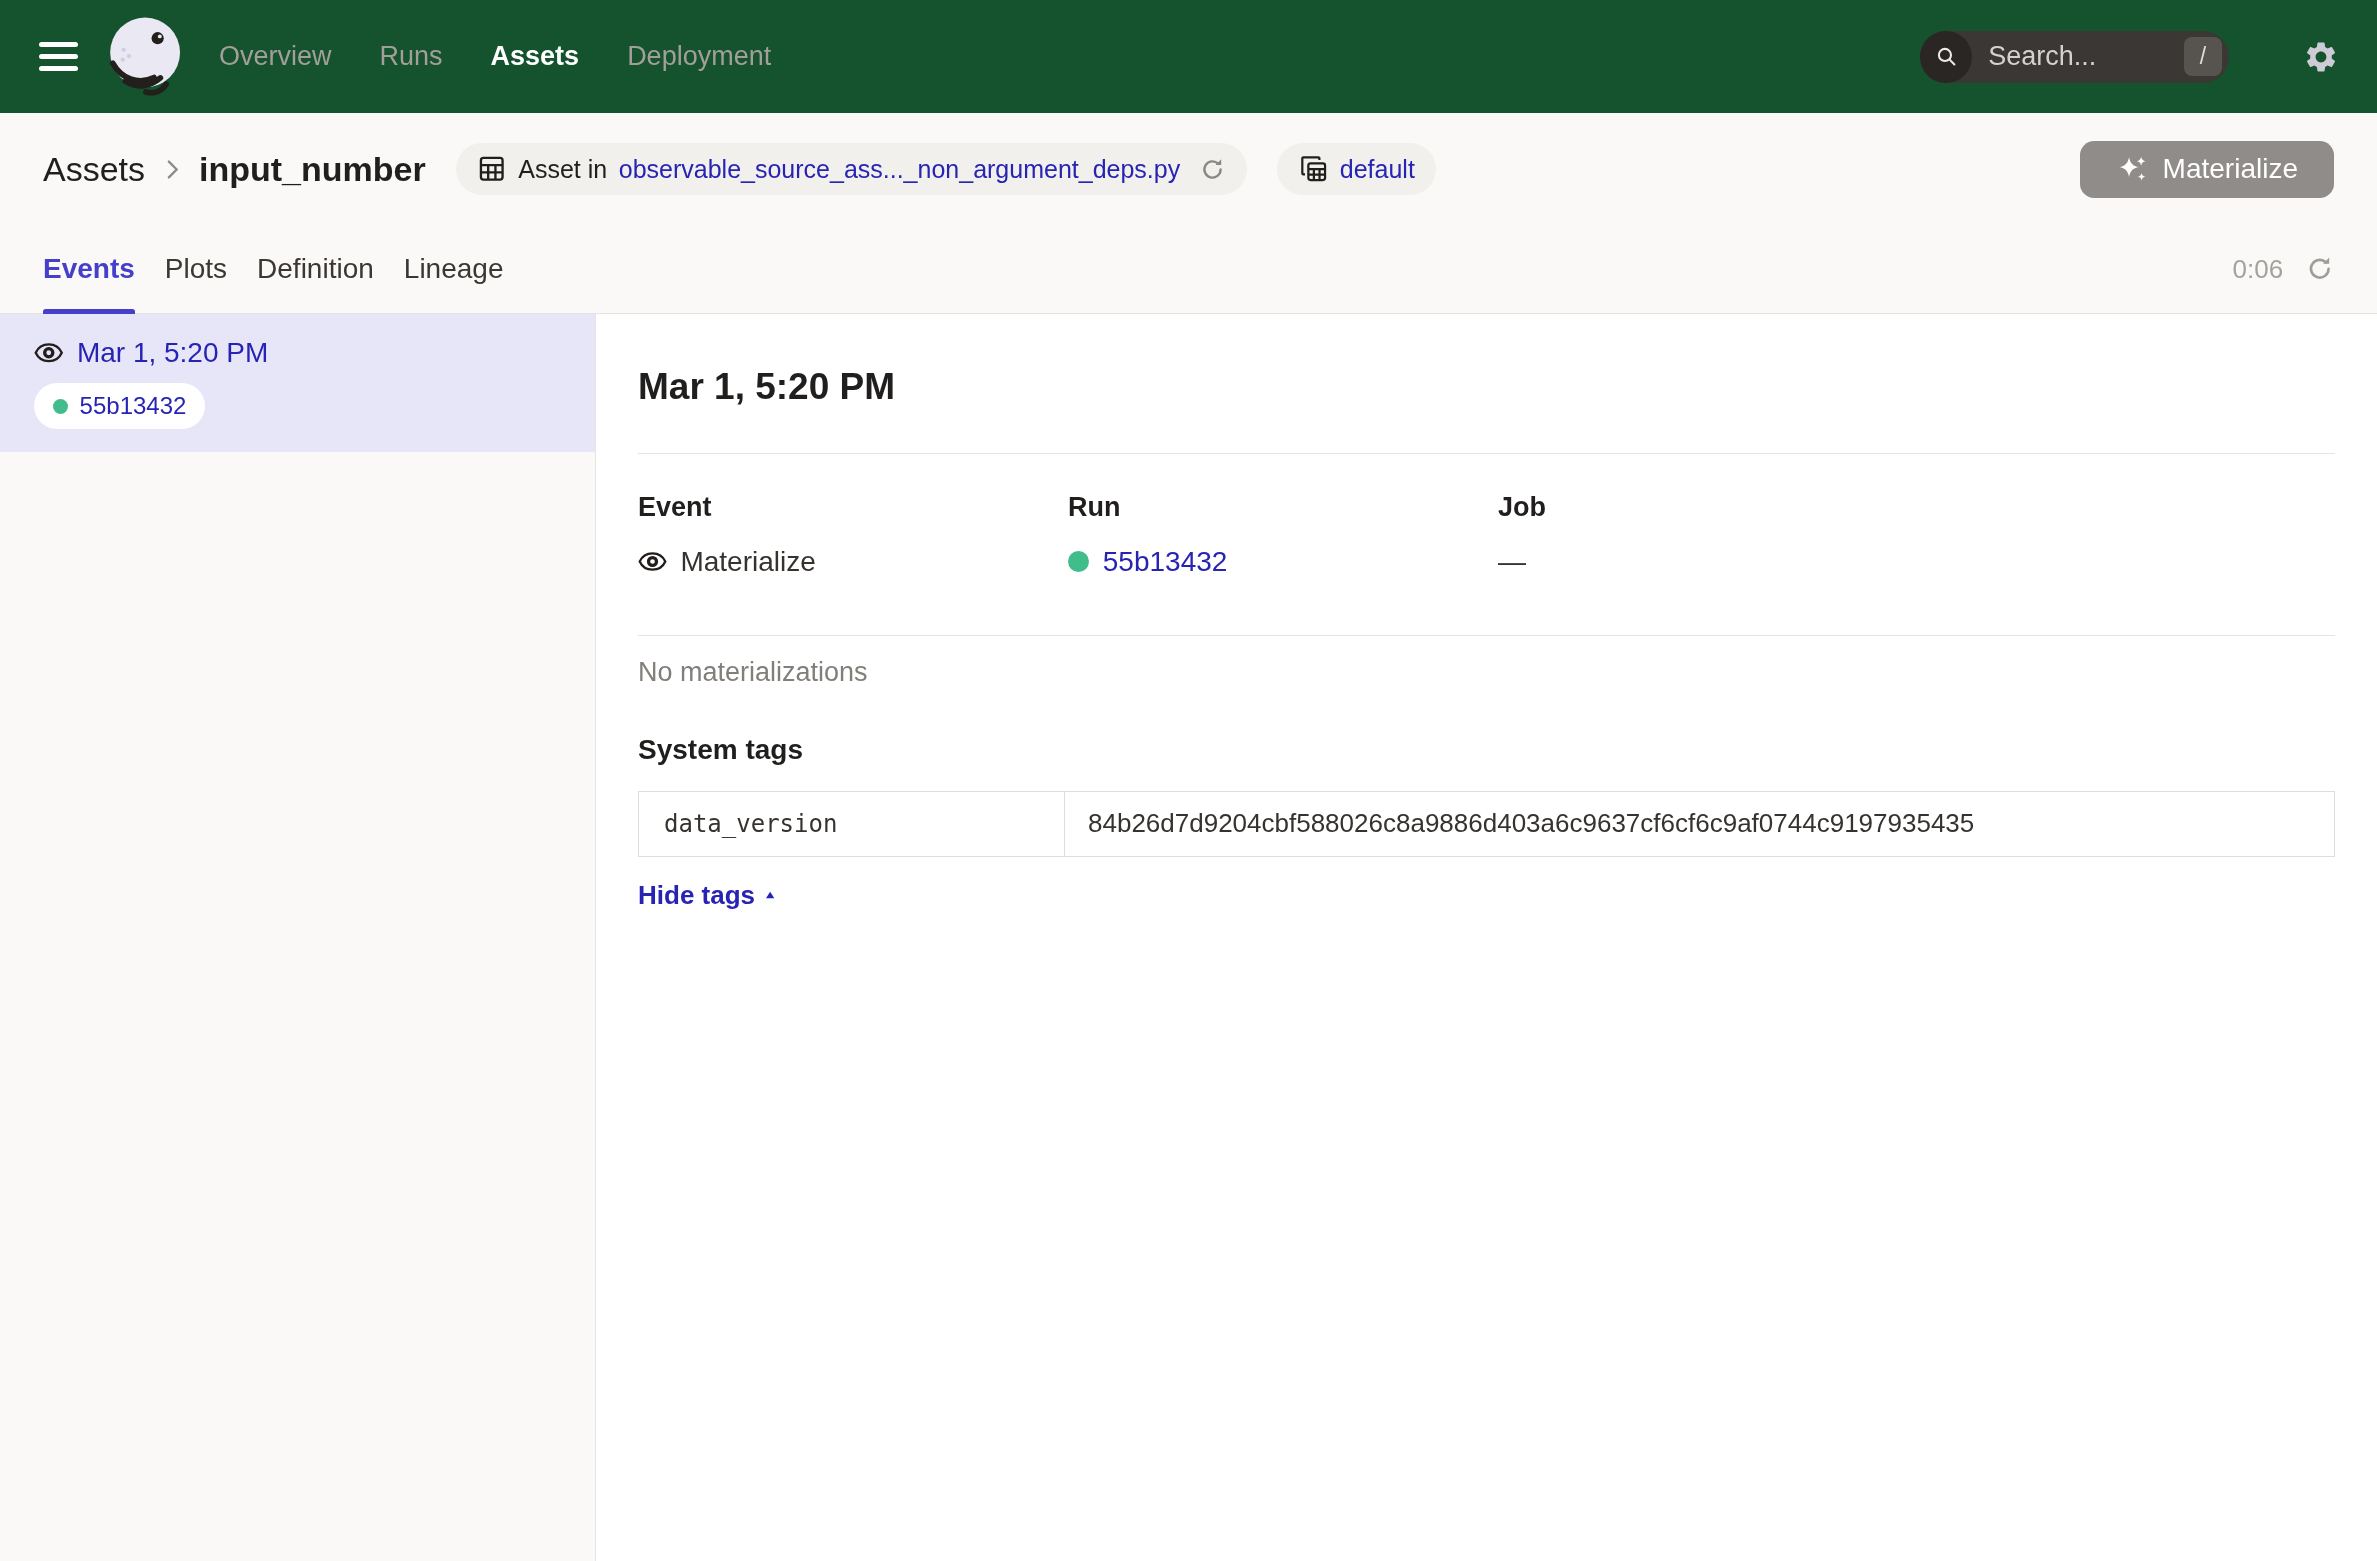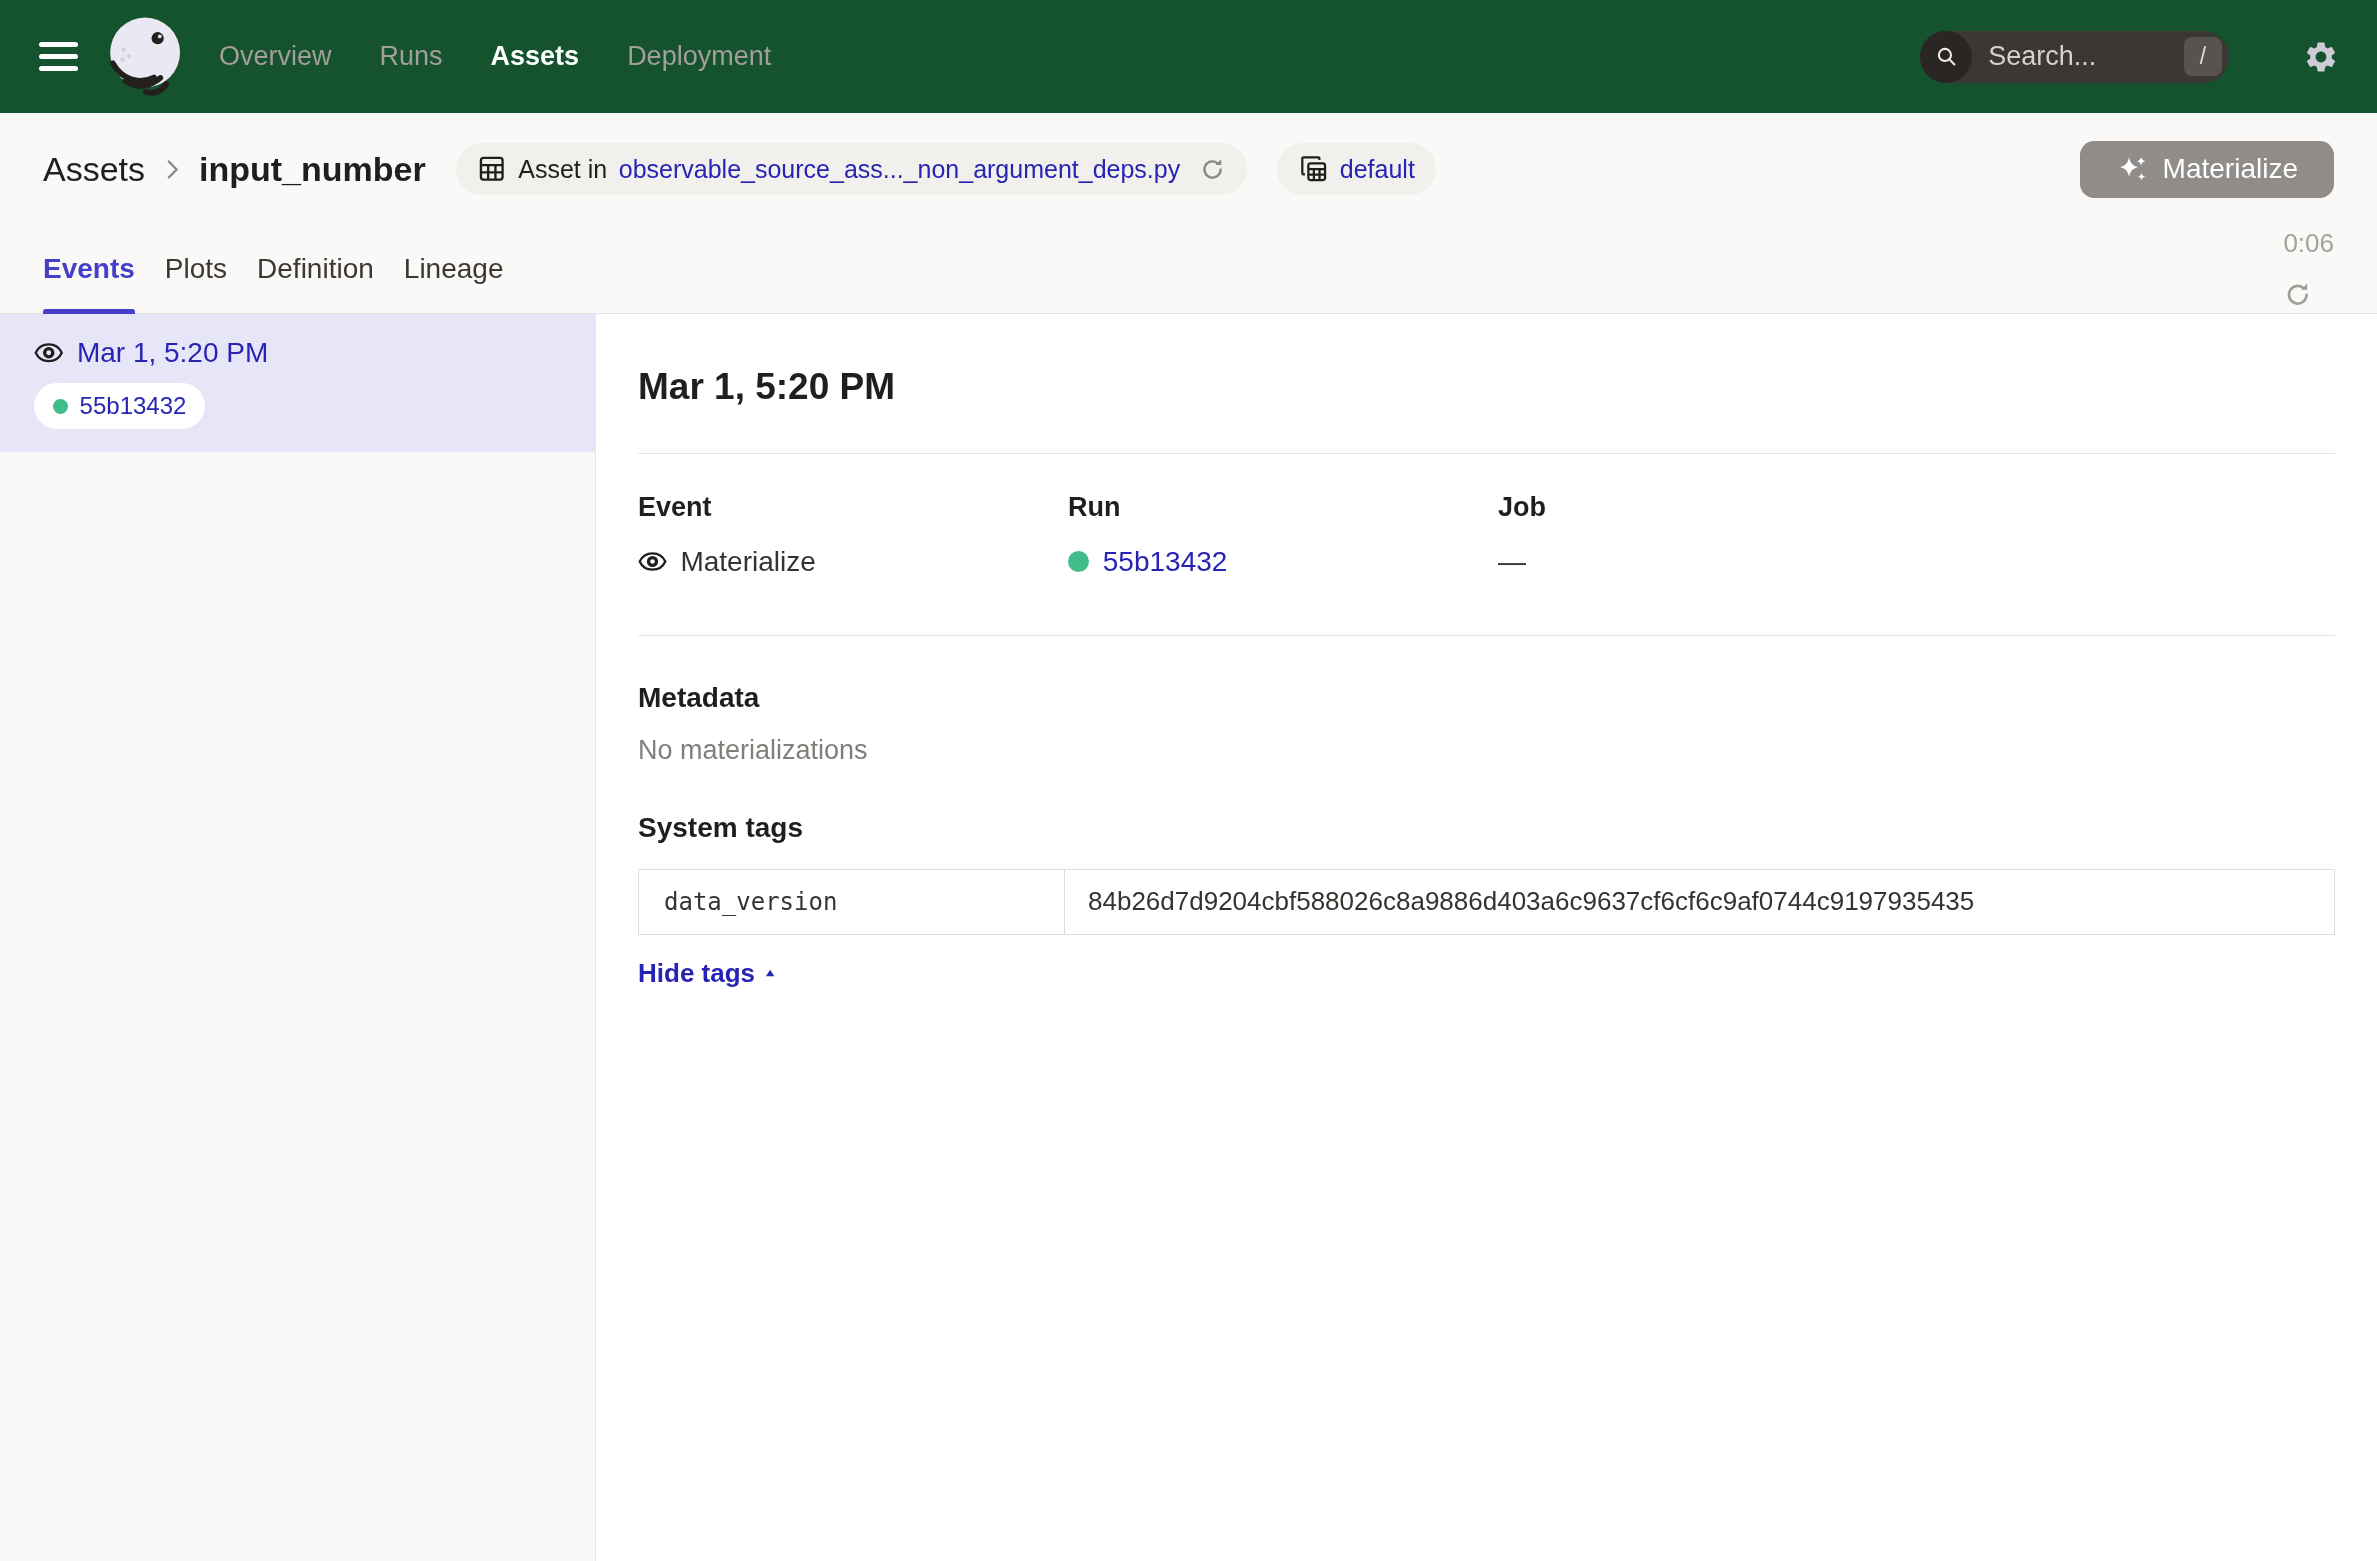--- a/index.html
+++ b/index.html
@@ -79,21 +79,21 @@
   }
   .tab {
     height:100%; display:flex; align-items:center; position:relative;
     margin-right:30px; font-size:28px; color:#3B3733; text-decoration:none; cursor:pointer;
   }
   .tab.active { color:#453FC9; font-weight:700; }
   .tab.active::after {
     content:""; position:absolute; left:0; right:0; bottom:-0.9px; height:4.5px;
     background:#453FC9; border-radius:2.7px 2.7px 0 0;
   }
-  .tabs-right { margin-left:auto; display:flex; align-items:flex-start; gap:21.4px;flex-direction:column; }
+  .tabs-right { margin-left:auto; display:flex; align-items:center; gap:21.4px; }
   .timer { font-size:26px; color:#A5A29E; }
   .tabs-right .reload { width:29.5px; height:29.5px; color:#A09D99; cursor:pointer; }
 
   
   .content { display:flex; height:1247px; }
   .sidebar {
     width:596px; flex:none; background:#FAF9F7;
     border-right:0.9px solid #E7E5E2;
   }
   .event-item { background:#E7E6F8; padding:23px 21.4px 23px 34px; cursor:pointer; }
@@ -294,21 +294,20 @@
       <div class="col">
         <h3>Job</h3>
         <div class="val">
           <span>—</span>
         </div>
       </div>
     </div>
 
     <hr class="divider2">
 
-    <h3 class="section-h">Metadata</h3>
     <div class="muted">No materializations</div>
 
     <h3 class="section-h">System tags</h3>
 
     <table class="tagtable">
       <tbody>
         <tr>
           <td class="key">data_version</td>
           <td class="value">84b26d7d9204cbf588026c8a9886d403a6c9637cf6cf6c9af0744c9197935435</td>
         </tr>

